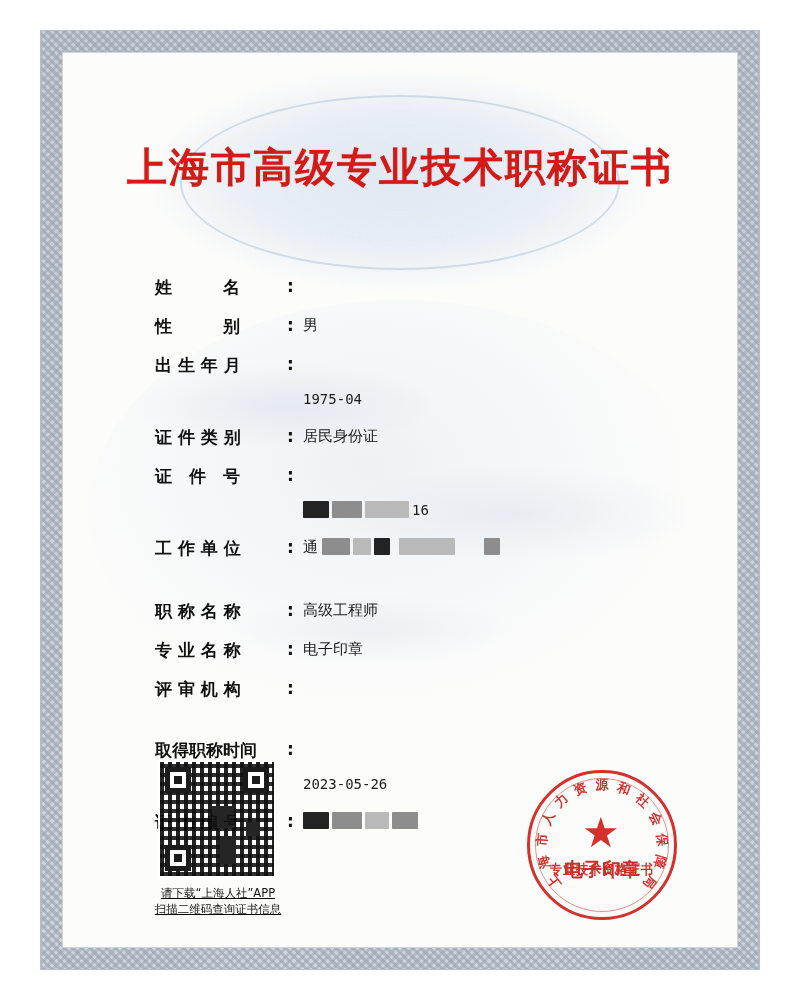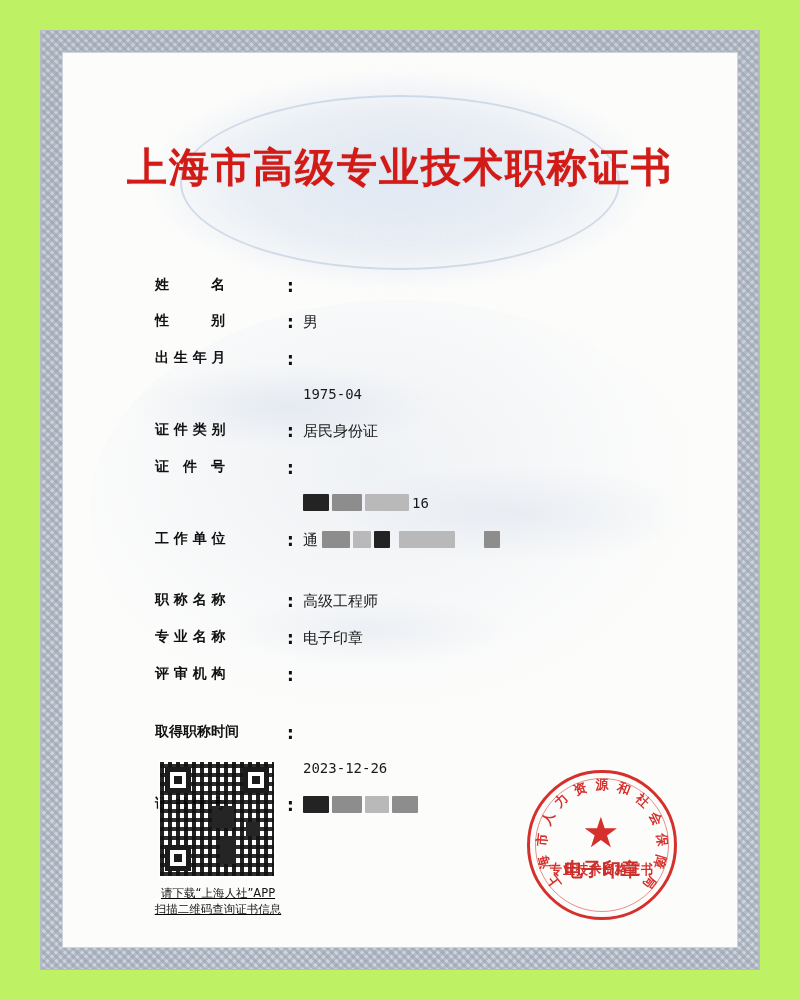--- a/index.html
+++ b/index.html
@@ -6,21 +6,21 @@
   body {
     width: 800px; height: 1000px;
     background: #e9e9e9;
     font-family: "Liberation Sans", sans-serif;
     overflow: hidden;
   }
 
   .page {
     position: relative;
     width: 800px; height: 1000px;
-    background: #bef264;
+    background: #ffffff;
   }
 
   
   .border-outer {
     position: absolute;
     left: 40px; top: 30px; right: 40px; bottom: 30px;
     background:
       repeating-linear-gradient(45deg, rgba(150,160,175,0.55) 0 3px, rgba(255,255,255,0.0) 3px 6px),
       repeating-linear-gradient(-45deg, rgba(150,160,175,0.45) 0 3px, rgba(255,255,255,0.0) 3px 6px),
       linear-gradient(#c8cdd6, #cfd4dc);
@@ -88,21 +88,21 @@
   }
   .row {
     display: flex;
     align-items: flex-start;
     margin-bottom: 16px;
     font-family: "DejaVu Sans", "Liberation Sans", sans-serif;
   }
   .label {
     width: 132px;
     flex: 0 0 132px;
-    font-size: 14px;
+    font-size: 17px;
     font-weight: bold;
     color: #101010;
     letter-spacing: 0px;
     white-space: pre;
   }
   .colon {
     flex: 0 0 10px;
     font-size: 17px;
     font-weight: bold;
     color: #101010;
@@ -307,21 +307,21 @@
       <div class="row">
         <div class="label">评 审 机 构</div>
         <div class="colon">:</div>
       </div>
     </div>
 
     <div class="group3">
       <div class="row">
         <div class="label">取得职称时间</div>
         <div class="colon">:</div>
-        <div class="value mono">2023-12-26</div>
+        <div class="value mono">2023-05-26</div>
       </div>
 
       <div class="row">
         <div class="label">证 书 编 号</div>
         <div class="colon">:</div>
         <div class="value">
           <span class="redact r-dark" style="width:26px"></span><span class="redact r-mid" style="width:30px"></span><span class="redact r-lite" style="width:24px"></span><span class="redact r-mid" style="width:26px"></span>
         </div>
       </div>
     </div>

